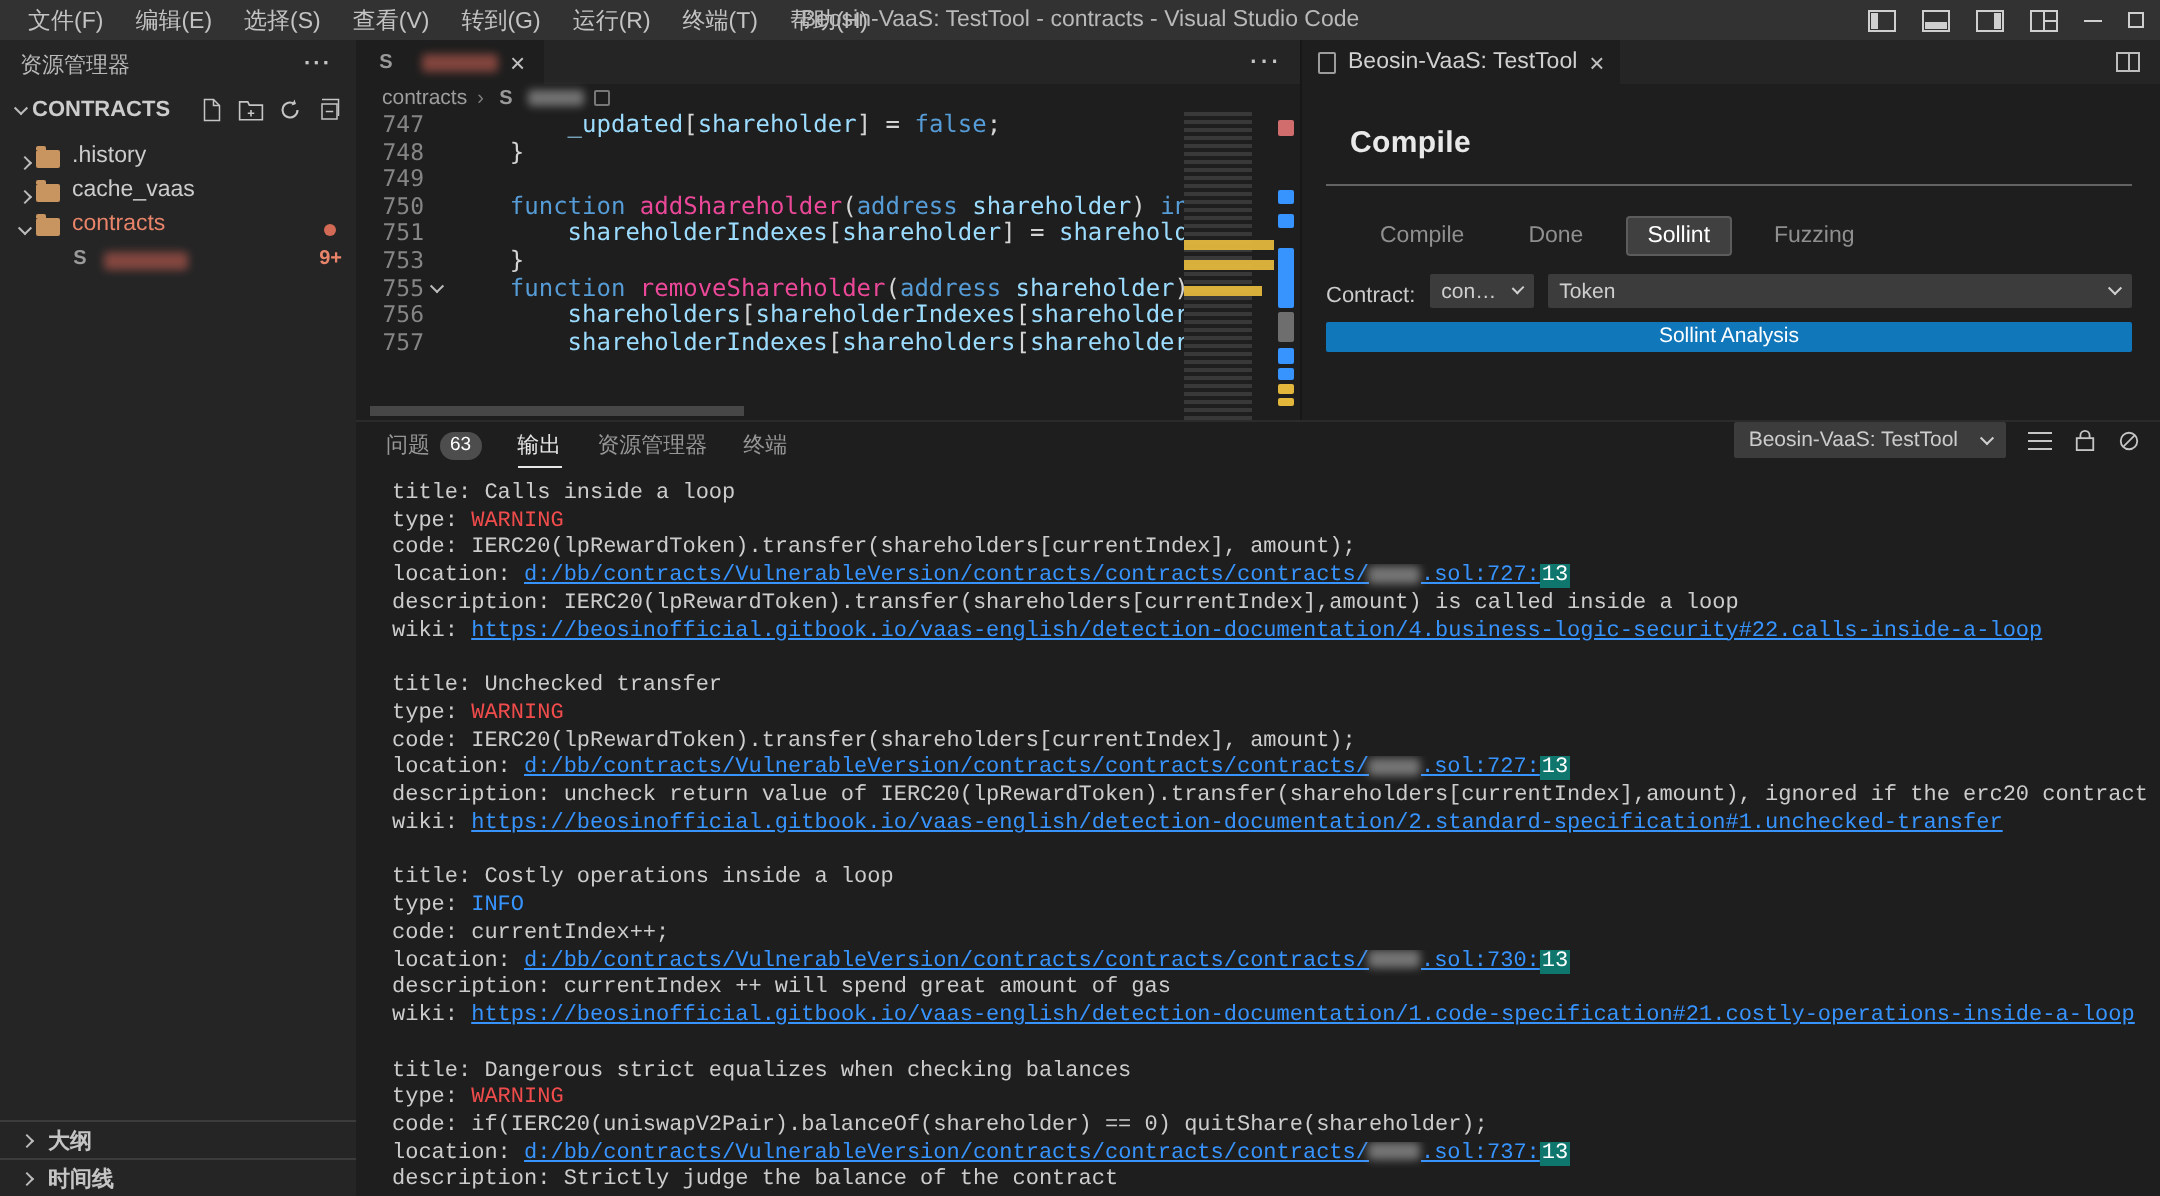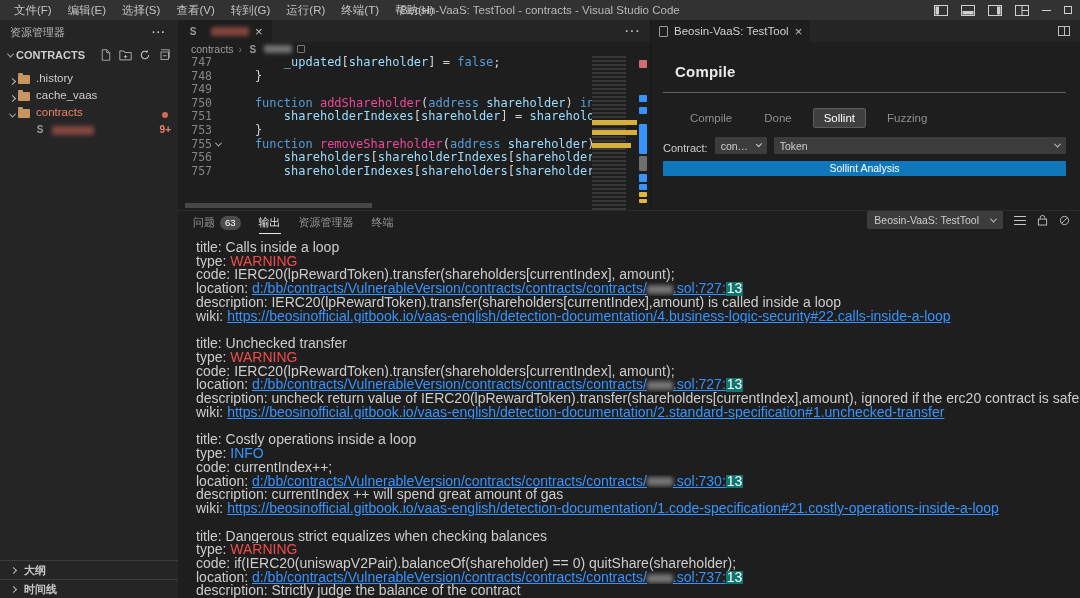--- a/index.html
+++ b/index.html
@@ -86,21 +86,21 @@
 .panel{position:absolute;left:178px;top:210px;width:902px;height:388px;background:#1e1e1e;border-top:1px solid #2b2b2b;overflow:hidden;z-index:5}
 .ptabs{height:23px;display:flex;align-items:flex-start;padding-left:15px;font-size:11px;color:#969696;gap:18px}
 .ptab{height:100%;display:flex;align-items:center;cursor:pointer;gap:5px}
 .ptab.active{color:#e7e7e7;box-shadow:inset 0 -1px 0 #e7e7e7}
 .badge{background:#4d4d4d;color:#fff;border-radius:9px;padding:0 5px;font-size:9.5px;height:14px;line-height:14px;display:inline-block}
 .pt-controls{margin-left:auto;display:flex;align-items:center;gap:11px;padding-right:10px}
 .channel{background:#3c3c3c;height:18px;display:flex;align-items:center;font-size:10.5px;color:#cccccc;padding:0 7px;gap:12px;border-radius:1px;cursor:pointer}
 .channel .chev{border-color:#cfcfcf}
 .pico{color:#c5c5c5;display:flex;align-items:center}
 .listico{width:12px;height:9px;background-image:linear-gradient(#c5c5c5,#c5c5c5),linear-gradient(#c5c5c5,#c5c5c5),linear-gradient(#c5c5c5,#c5c5c5);background-size:12px 1px,12px 1px,12px 1px;background-position:0 0,0 4px,0 8px;background-repeat:no-repeat}
-.out{font-family:Liberation Sans, sans-serif;font-size:14px;line-height:13.7px;padding:7px 0 0 18px;color:#cccccc;white-space:pre-wrap}
+.out{font-family:Liberation Mono, monospace;font-size:11px;line-height:13.7px;padding:7px 0 0 18px;color:#cccccc;white-space:pre-wrap}
 .oblock{margin-bottom:14px}
 .oblock>div{white-space:nowrap;overflow:hidden}
 .t-WARNING{color:#f14c4c}
 .t-INFO{color:#3794ff}
 .olink{color:#3794ff;text-decoration:underline;cursor:pointer}
 .loc-col{background:#0f766e;color:#ffffff;padding:0 1px}
 .redact-sm{display:inline-block;width:26px;height:9px;background:#8a8a8a;filter:blur(2px);border-radius:2px;opacity:.8;vertical-align:middle}
 </style>
 </head>
 <body>

